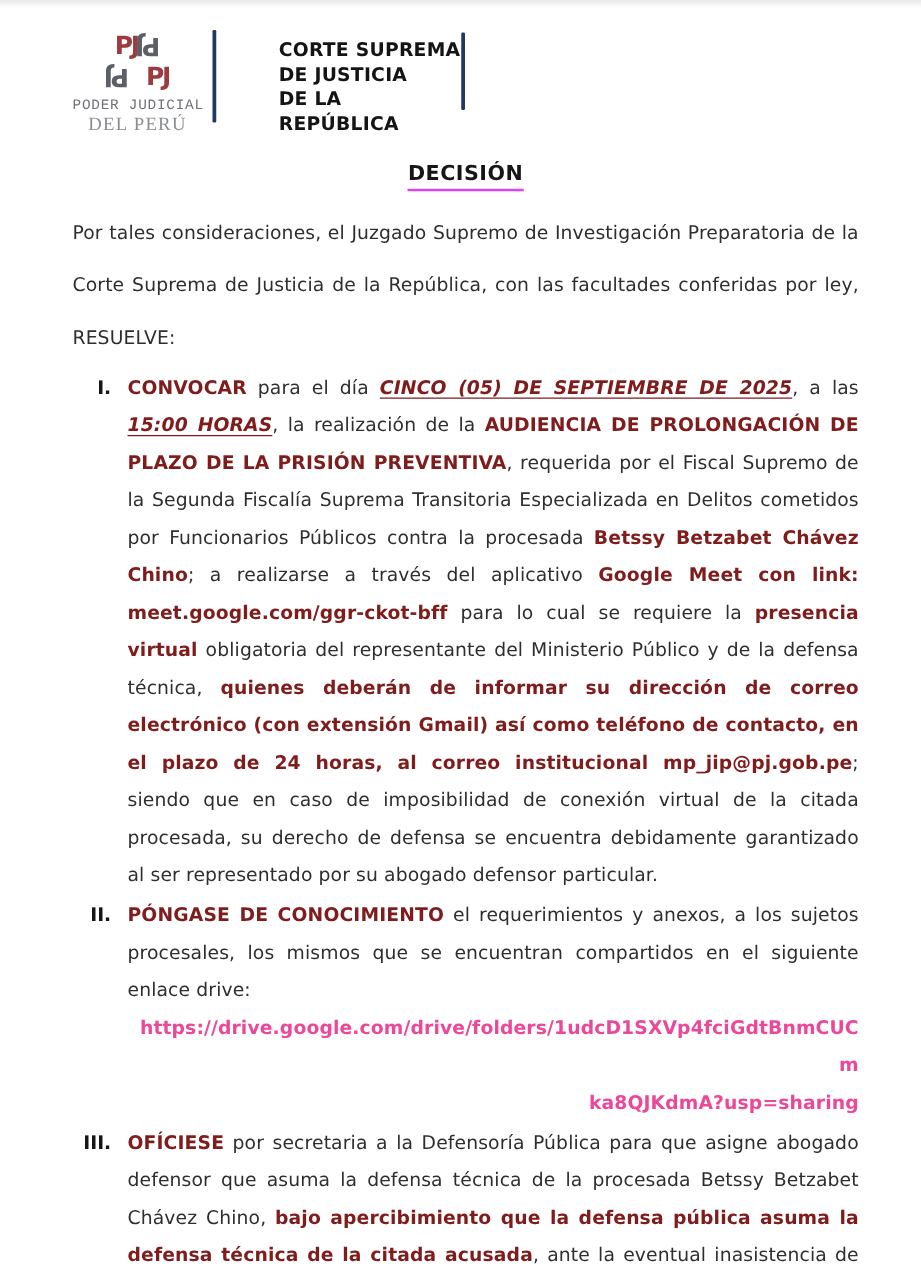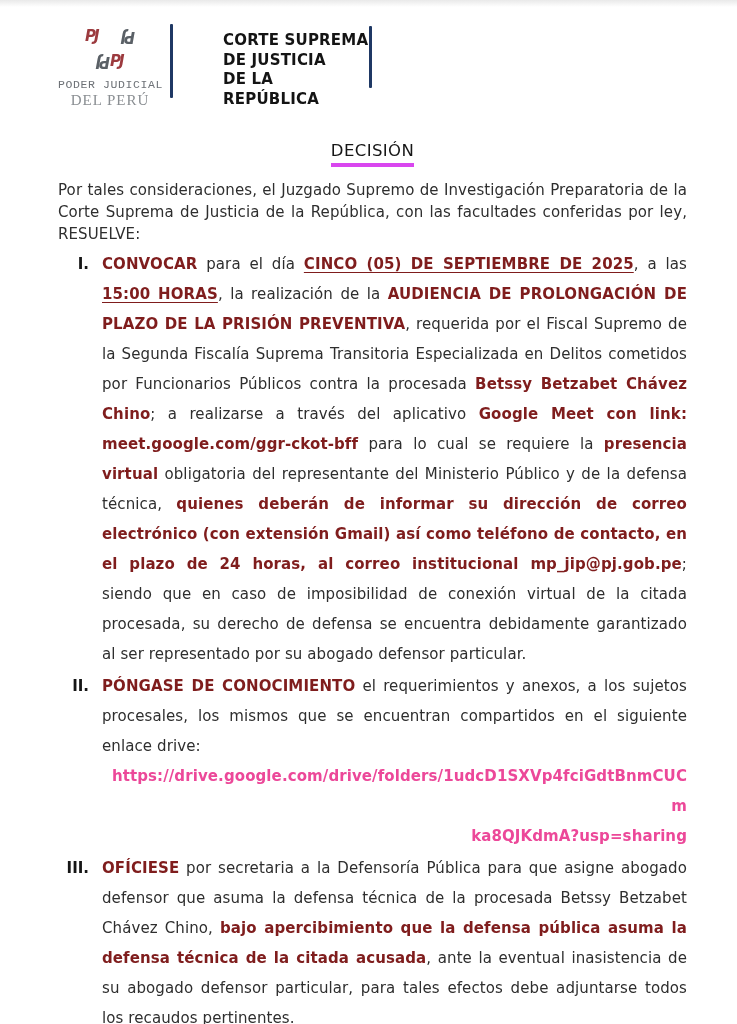--- a/index.html
+++ b/index.html
@@ -18,22 +18,22 @@
   .page { padding:22px 50px 0 58px; box-sizing:border-box; }
 
   
   .hdr { display:flex; align-items:flex-start; }
   .logo { width:104px; flex:none; text-align:center; }
   .pj-grid {
     width:50px; margin:2px auto 4px auto;
     display:grid; grid-template-columns:25px 25px; grid-template-rows:25px 25px;
   }
   .pj-cell{
-    font-weight:700; font-size:15px; line-height:25px;
-    letter-spacing:-2px; text-align:left;font-style:italic;
+    font-weight:700; font-size:20px; line-height:25px;
+    letter-spacing:-2px; text-align:right;
   }
   .pj-cell.rot { transform:rotate(180deg); }
   .pj-red  { color:var(--pj-red); }
   .pj-gray { color:var(--pj-gray); }
   .org-name{
     font-family:Liberation Mono, monospace;
     font-size:11.5px; letter-spacing:0.6px; color:#6e7277; white-space:nowrap;
   }
   .org-sub{
     font-family:"Liberation Serif", serif;
@@ -49,44 +49,44 @@
     margin-left:40px;
   }
   .case{
     flex:1; padding-top:8px;
     font-weight:700; font-size:12px; line-height:17px; color:#141414;
   }
 
   
   .title-wrap{ text-align:center; margin:20px 0 10px 0; }
   .title{
-    display:inline-block; font-weight:400; font-size:16.5px; letter-spacing:0.4px;
+    display:inline-block; font-weight:700; font-size:16.5px; letter-spacing:0.4px;
     color:#161616;
-    border-bottom:4px solid #d946ef; padding-bottom:3px;margin-top:12px;
+    border-bottom:2px solid #d946ef; padding-bottom:3px;
   }
 
   
   .intro{
     margin:12px 0 4px 0;
-    font-size:15px; line-height:22px; letter-spacing:0.1px;
+    font-size:15px; line-height:42px; letter-spacing:0.1px;
     text-align:justify;
   }
   .rlist{ margin-top:4px; }
   .ritem{ display:flex; margin-top:2px; }
   .rnum{
     flex:none; width:44px; box-sizing:border-box;
     text-align:right; padding-right:13px;
     font-weight:700; font-size:15px; line-height:30px; color:#161616;
   }
   .rtext{
     flex:1; font-size:15px; line-height:30px; letter-spacing:0.1px;
     text-align:justify;
   }
   .rtext .b{ font-weight:700; color:#7f1d1d;margin-top:16px; }
-  .rtext .u{ text-decoration:underline; text-underline-offset:3px; }
+  .rtext .u{ text-decoration:underline; text-underline-offset:3px;font-style:italic; }
   .drive-link{
     text-align:right; font-weight:700; color:#ec4899;
     font-size:15px; line-height:30px; word-break:break-all;
   }
 </style>
 </head>
 <body>
 
 <div class="page">
 

